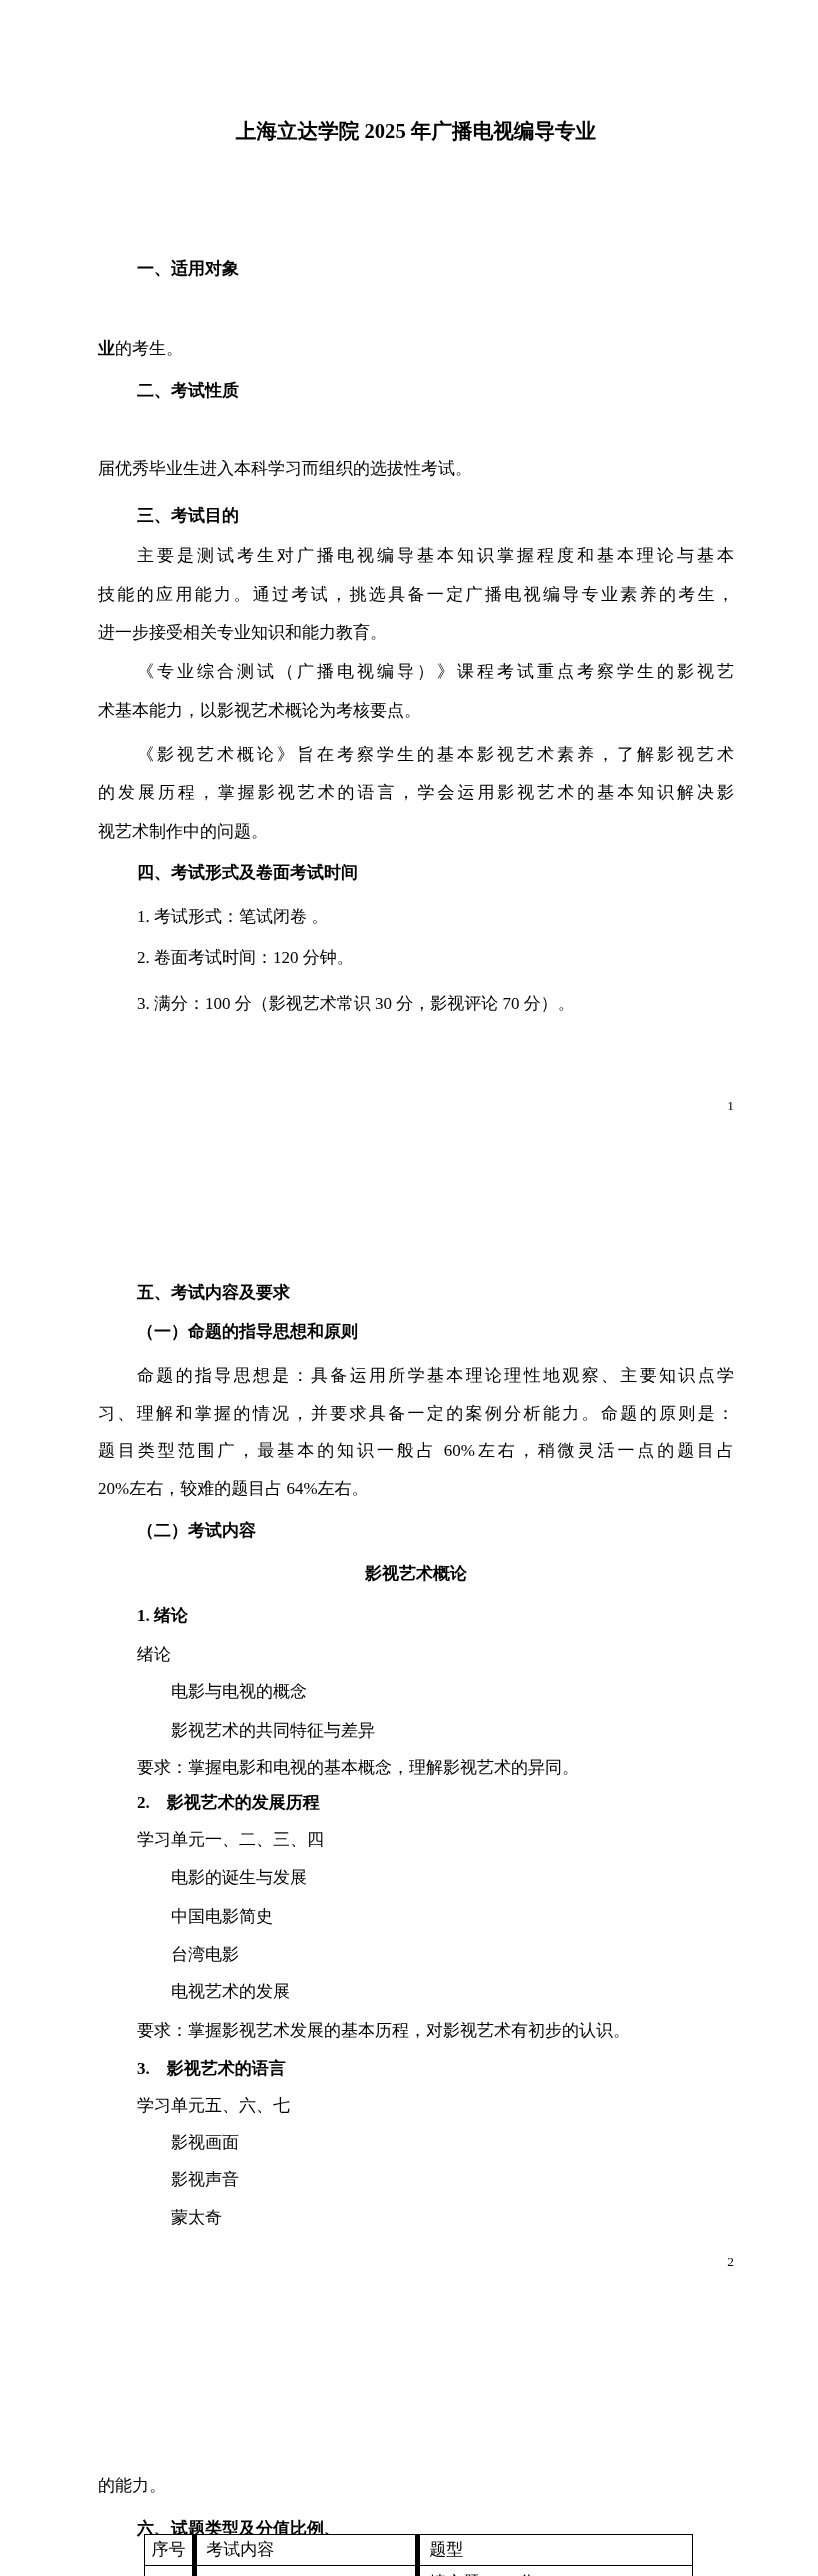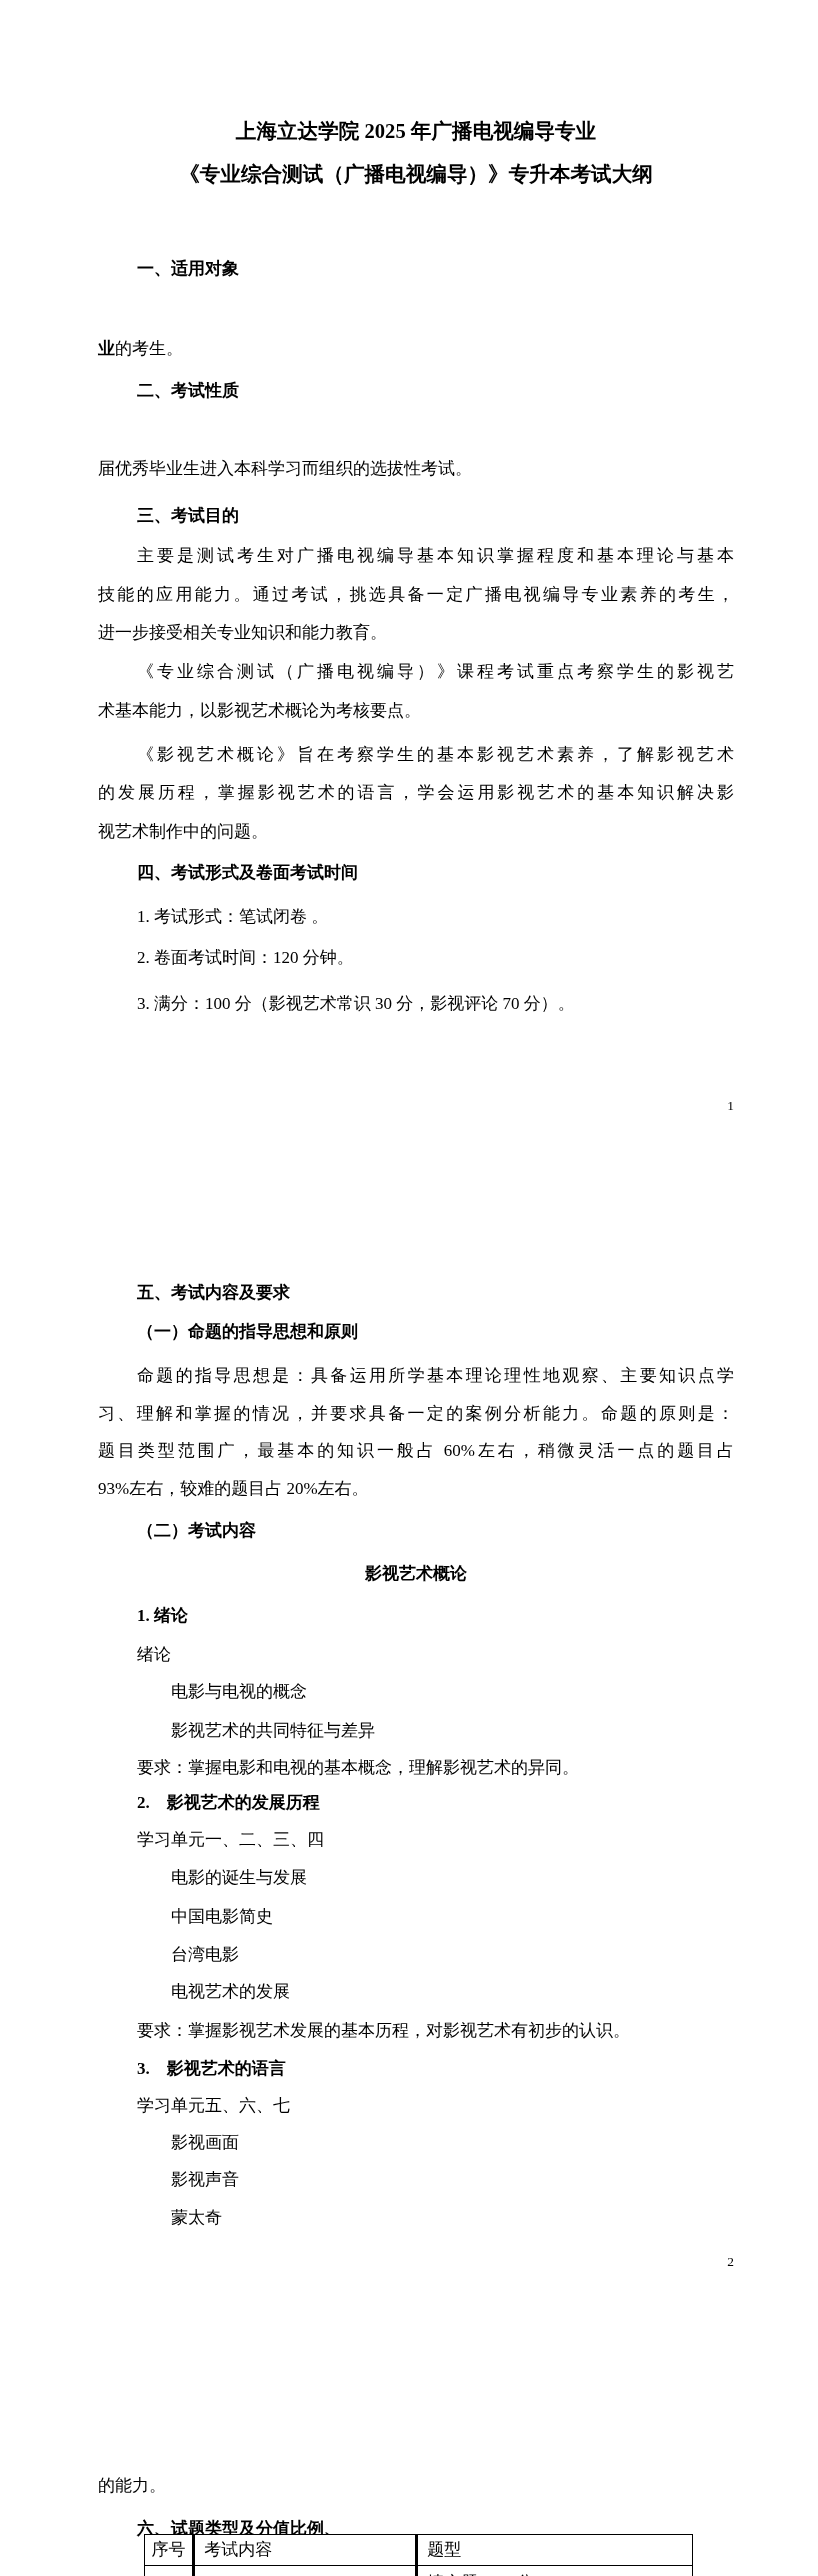--- a/index.html
+++ b/index.html
@@ -20,29 +20,28 @@
   .pg{font-size:13.4px;line-height:17.5px;}
   
   .xtable{position:absolute;left:144px;top:2534px;display:grid;
           grid-template-columns:47px 223px 277px;
           grid-template-rows:31px 34px 33px 32px 31px;
           border:1.5px solid #000;background:#fff;}
   .cell{display:flex;align-items:center;font-size:17px;line-height:19.6px;
         padding-left:9.3px;box-sizing:border-box;white-space:pre;}
   .num{justify-content:center;padding-left:0;}
   .hb{border-bottom:1.5px solid #000;}
-  .vl{border-left:3px solid #000000;font-family:Liberation Serif, serif;}
+  .vl{border-left:5px solid #000000;font-family:Liberation Serif, serif;}
 </style>
 </head>
 <body>
 
 <div class="doc">
 
   <div class="ln c b title" style="top:97px">上海立达学院 2025 年广播电视编导专业</div>
-  <div class="ln c b title" style="top:140px">《专业综合测试（广播电视编导）》专升本考试大纲</div>
 
   <div class="ln x1 b" style="top:236px">一、适用对象</div>
 
   <div class="ln x0" style="top:316px"><span class="b">业</span><span>的考生。</span></div>
 
   <div class="ln x1 b" style="top:358px">二、考试性质</div>
   <div class="ln x0" style="top:436px">届优秀毕业生进入本科学习而组织的选拔性考试。</div>
 
   <div class="ln x1 b" style="top:483px">三、考试目的</div>
   <div class="ln fill fi" style="top:523px">主要是测试考生对广播电视编导基本知识掌握程度和基本理论与基本</div>
@@ -59,21 +58,21 @@
   <div class="ln x1" style="top:925px">2. 卷面考试时间：120 分钟。</div>
   <div class="ln x1" style="top:971px">3. 满分：100 分（影视艺术常识 30 分，影视评论 70 分）。</div>
 
   <div class="ln r pg" style="top:1075px">1</div>
 
   <div class="ln x1 b" style="top:1260px">五、考试内容及要求</div>
   <div class="ln x1 b" style="top:1299px">（一）命题的指导思想和原则</div>
   <div class="ln fill fi" style="top:1343px">命题的指导思想是：具备运用所学基本理论理性地观察、主要知识点学</div>
   <div class="ln fill" style="top:1381px">习、理解和掌握的情况，并要求具备一定的案例分析能力。命题的原则是：</div>
   <div class="ln fill" style="top:1418px">题目类型范围广，最基本的知识一般占 60%左右，稍微灵活一点的题目占</div>
-  <div class="ln x0" style="top:1456px">93%左右，较难的题目占 20%左右。</div>
+  <div class="ln x0" style="top:1456px">20%左右，较难的题目占 64%左右。</div>
 
   <div class="ln x1 b" style="top:1498px">（二）考试内容</div>
   <div class="ln c b" style="top:1541px">影视艺术概论</div>
 
   <div class="ln x1 b" style="top:1583px">1. 绪论</div>
   <div class="ln x1" style="top:1622px">绪论</div>
   <div class="ln x2" style="top:1659px">电影与电视的概念</div>
   <div class="ln x2" style="top:1698px">影视艺术的共同特征与差异</div>
   <div class="ln x1" style="top:1735px">要求：掌握电影和电视的基本概念，理解影视艺术的异同。</div>
 

